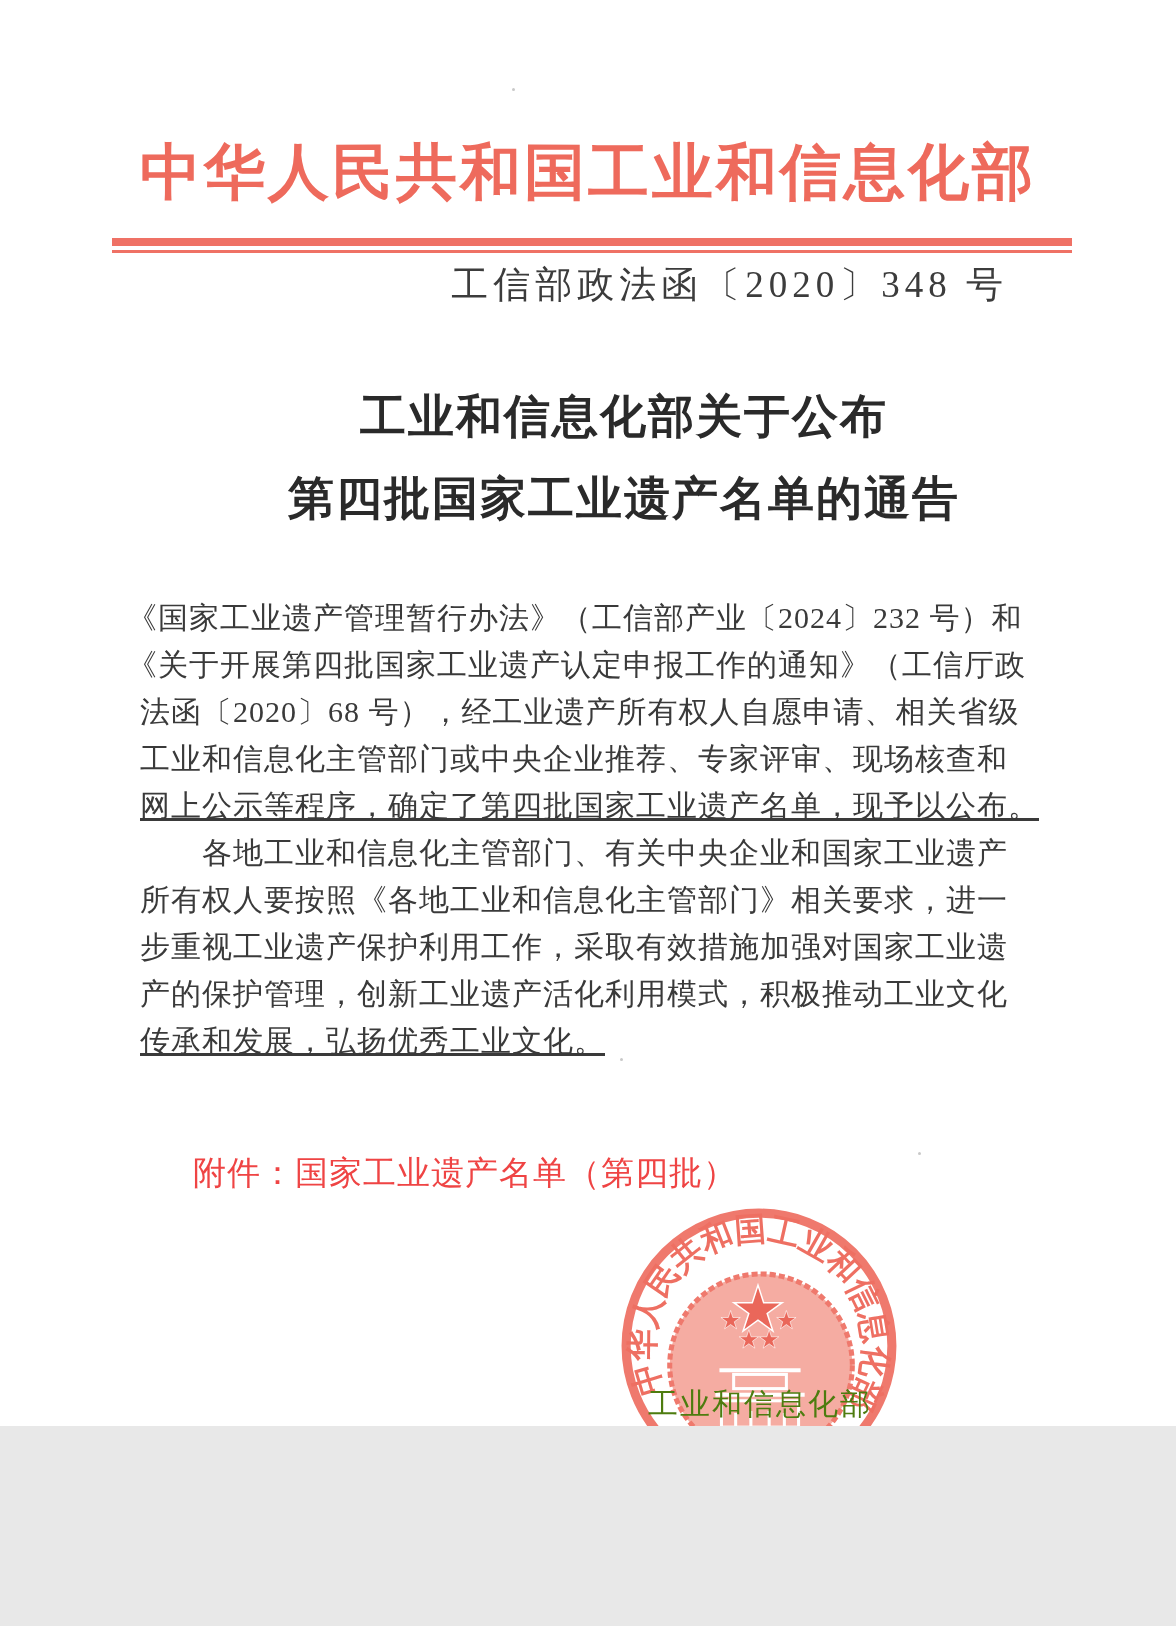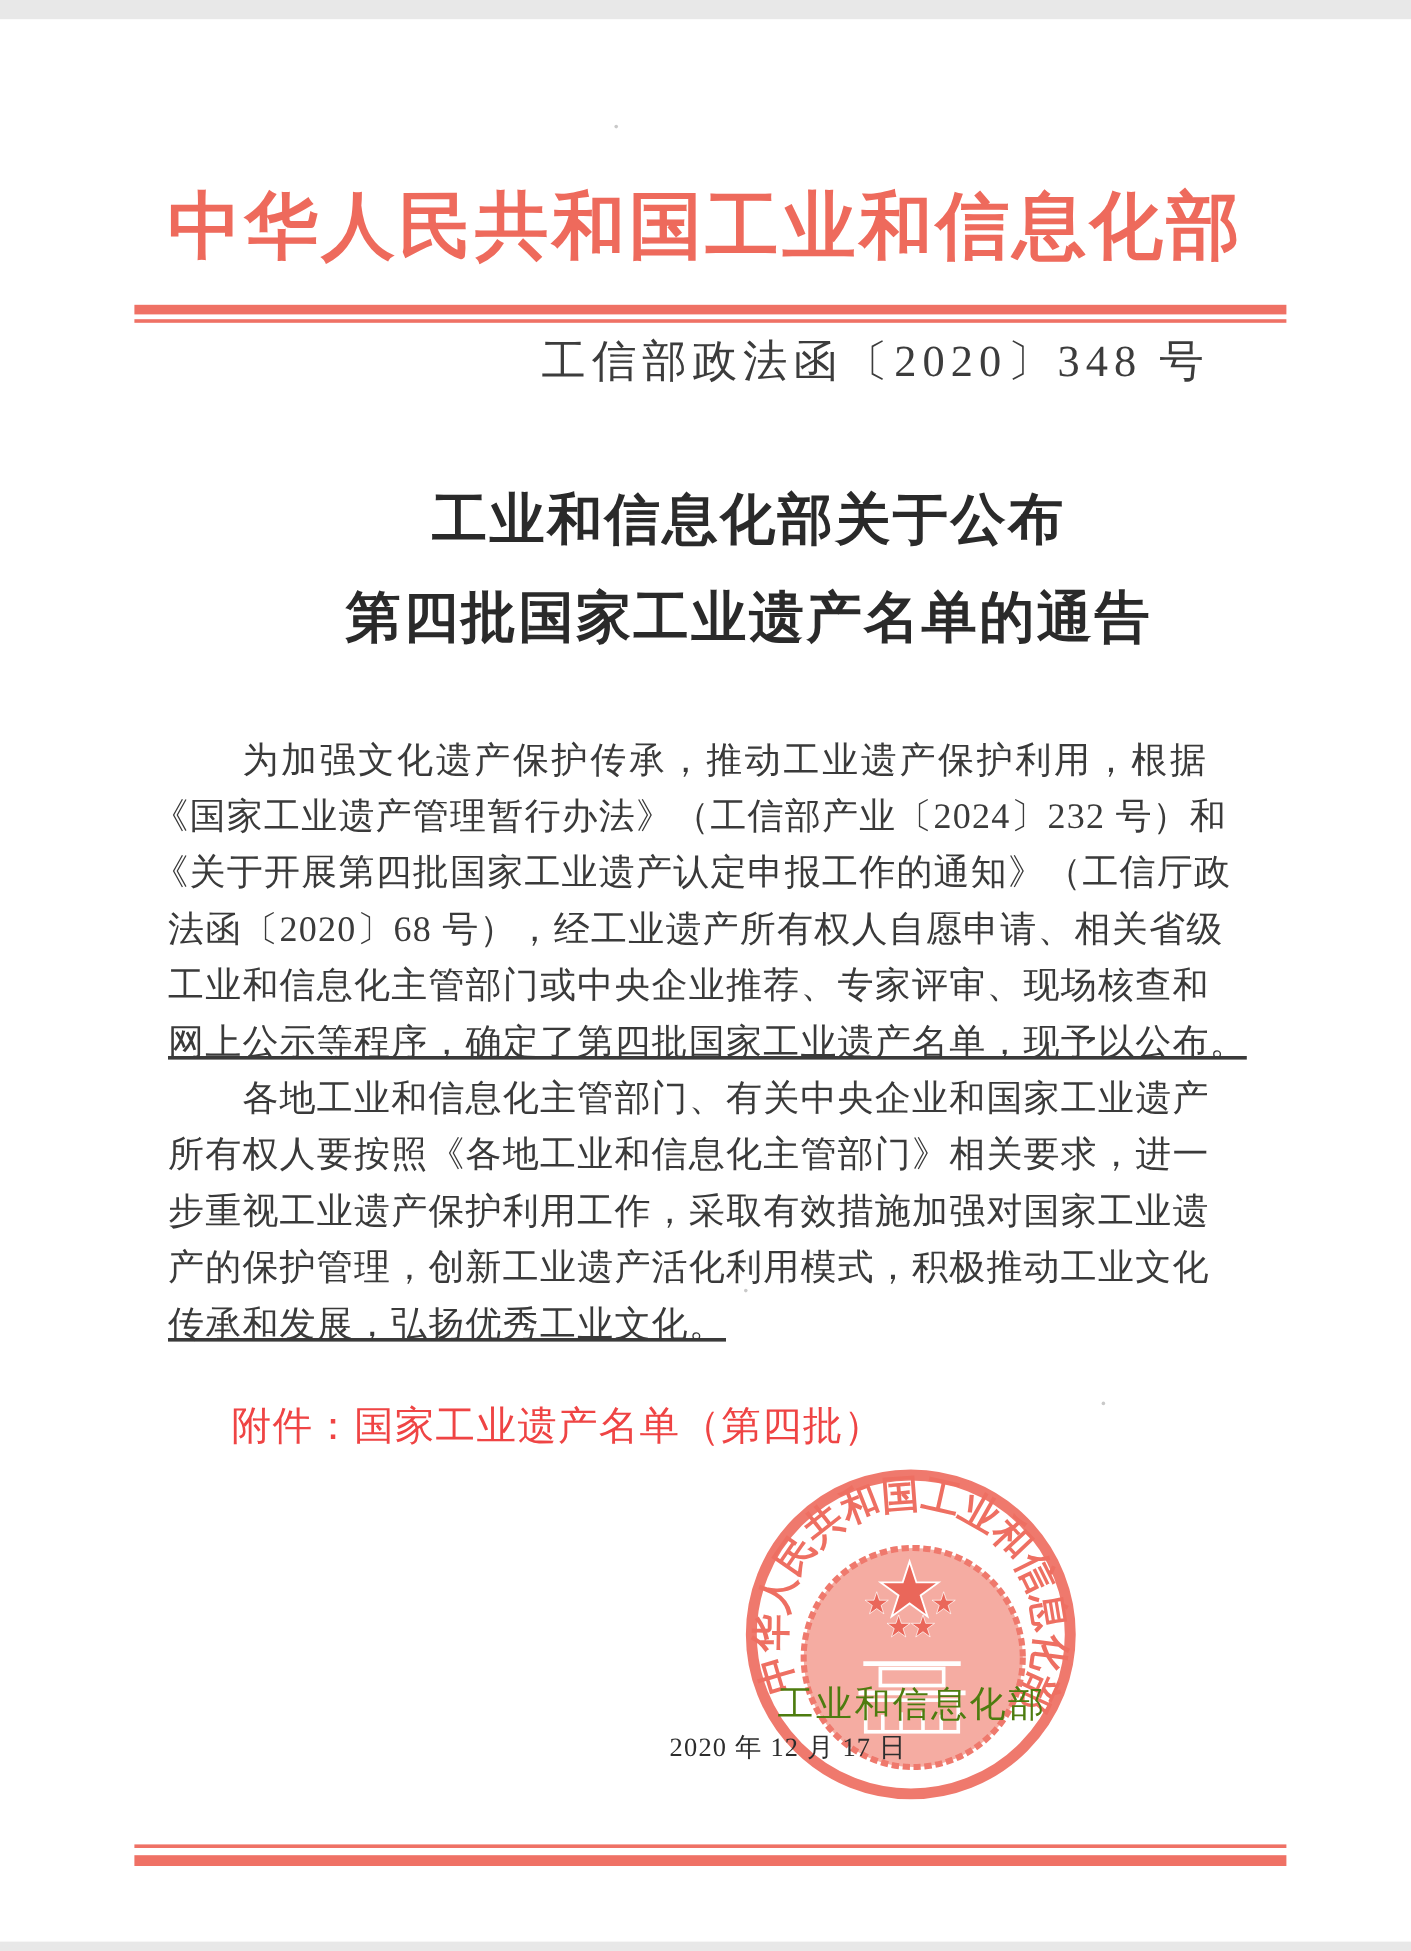--- a/index.html
+++ b/index.html
@@ -1,17 +1,17 @@
 <!DOCTYPE html>
 <html><head>
 <meta charset="utf-8">
 <style>
   html,body { margin:0; padding:0; background:#e8e8e8; }
   .page {
-    position:relative; width:1176px; height:1602px; margin:16px auto;
+    position:relative; width:1176px; height:1426px; margin:0 auto;
     background:#ffffff; overflow:hidden;
     font-family:"Liberation Serif", serif;
     color:#3a3a3a;
   }
   
   .letterhead {
     position:absolute; top:132px; left:0; width:100%;
     text-align:center; font-size:61px; font-weight:bold;
     color:#ee6a5c; letter-spacing:3px; white-space:nowrap;
   }
@@ -74,21 +74,20 @@
 
   <div class="doc-number">工信部政法函〔2020〕348 号</div>
 
   <div class="notice-title">
     <div>工业和信息化部关于公布</div>
     <div>第四批国家工业遗产名单的通告</div>
   </div>
 
   <div class="body-block">
     <div>
-      <div class="bline indent">为加强文化遗产保护传承，推动工业遗产保护利用，根据</div>
       <div class="bline hang">《国家工业遗产管理暂行办法》（工信部产业〔2024〕232 号）和</div>
       <div class="bline hang">《关于开展第四批国家工业遗产认定申报工作的通知》（工信厅政</div>
       <div class="bline">法函〔2020〕68 号），经工业遗产所有权人自愿申请、相关省级</div>
       <div class="bline">工业和信息化主管部门或中央企业推荐、专家评审、现场核查和</div>
       <div class="bline lastline">网上公示等程序，确定了第四批国家工业遗产名单，现予以公布。</div>
     </div>
     <div>
       <div class="bline indent">各地工业和信息化主管部门、有关中央企业和国家工业遗产</div>
       <div class="bline">所有权人要按照《各地工业和信息化主管部门》相关要求，进一</div>
       <div class="bline">步重视工业遗产保护利用工作，采取有效措施加强对国家工业遗</div>

